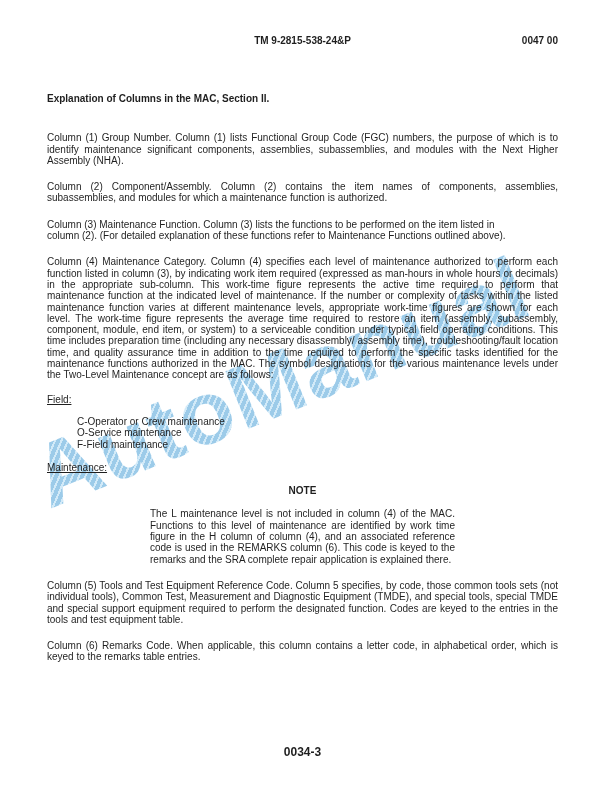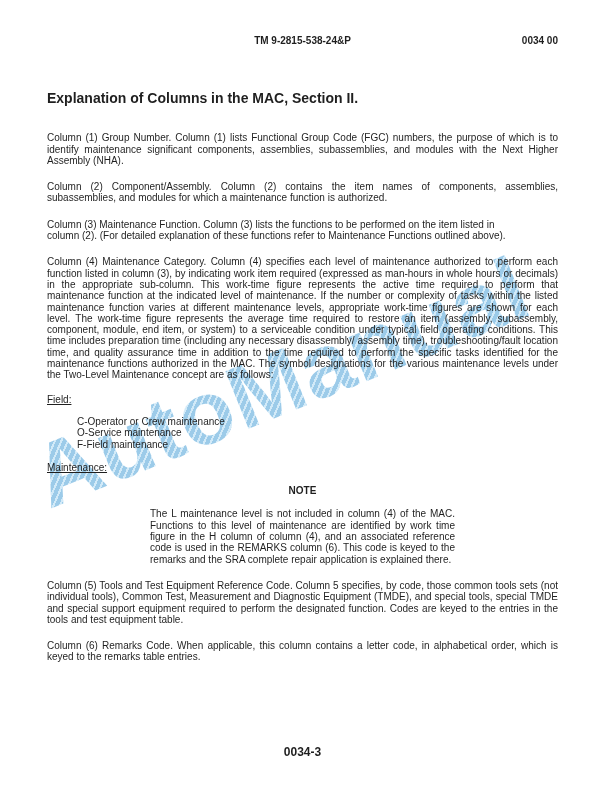--- a/index.html
+++ b/index.html
@@ -52,21 +52,21 @@
   .doc-header .tm-number{
     display:block;
     text-align:center;
   }
   .doc-header .wp-number{
     position:absolute;
     right:0;top:0;
   }
   .section-heading{
     margin:46px 0 0 0;
-    font-size:14px;
+    font-size:10px;
     font-weight:bold;
   }
   .para{
     margin:15px 0 0 0;
     text-align:justify;
   }
   .para.first{margin-top:28px;}
   .para.no-justify{text-align:left;}
   .group-label{
     margin-top:13px;
@@ -100,21 +100,21 @@
 <body>
 
 <div class="page">
 
   <div class="watermark">AutoManual</div>
 
   <div class="content">
 
     <div class="doc-header">
       <span class="tm-number">TM 9-2815-538-24&amp;P</span>
-      <span class="wp-number">0034 00</span>
+      <span class="wp-number">0047 00</span>
     </div>
 
     <div class="section-heading">Explanation of Columns in the MAC, Section II.</div>
 
     <p class="para first">Column (1) Group Number. Column (1) lists Functional Group Code (FGC) numbers, the purpose of which is to identify maintenance significant components, assemblies, subassemblies, and modules with the Next Higher Assembly (NHA).</p>
 
     <p class="para">Column (2) Component/Assembly. Column (2) contains the item names of components, assemblies, subassemblies, and modules for which a maintenance function is authorized.</p>
 
     <p class="para no-justify"><span>Column (3) Maintenance Function. Column (3) lists the functions to be performed on the item listed in</span><br><span>column (2). (For detailed explanation of these functions refer to Maintenance Functions outlined above).</span></p>
 

